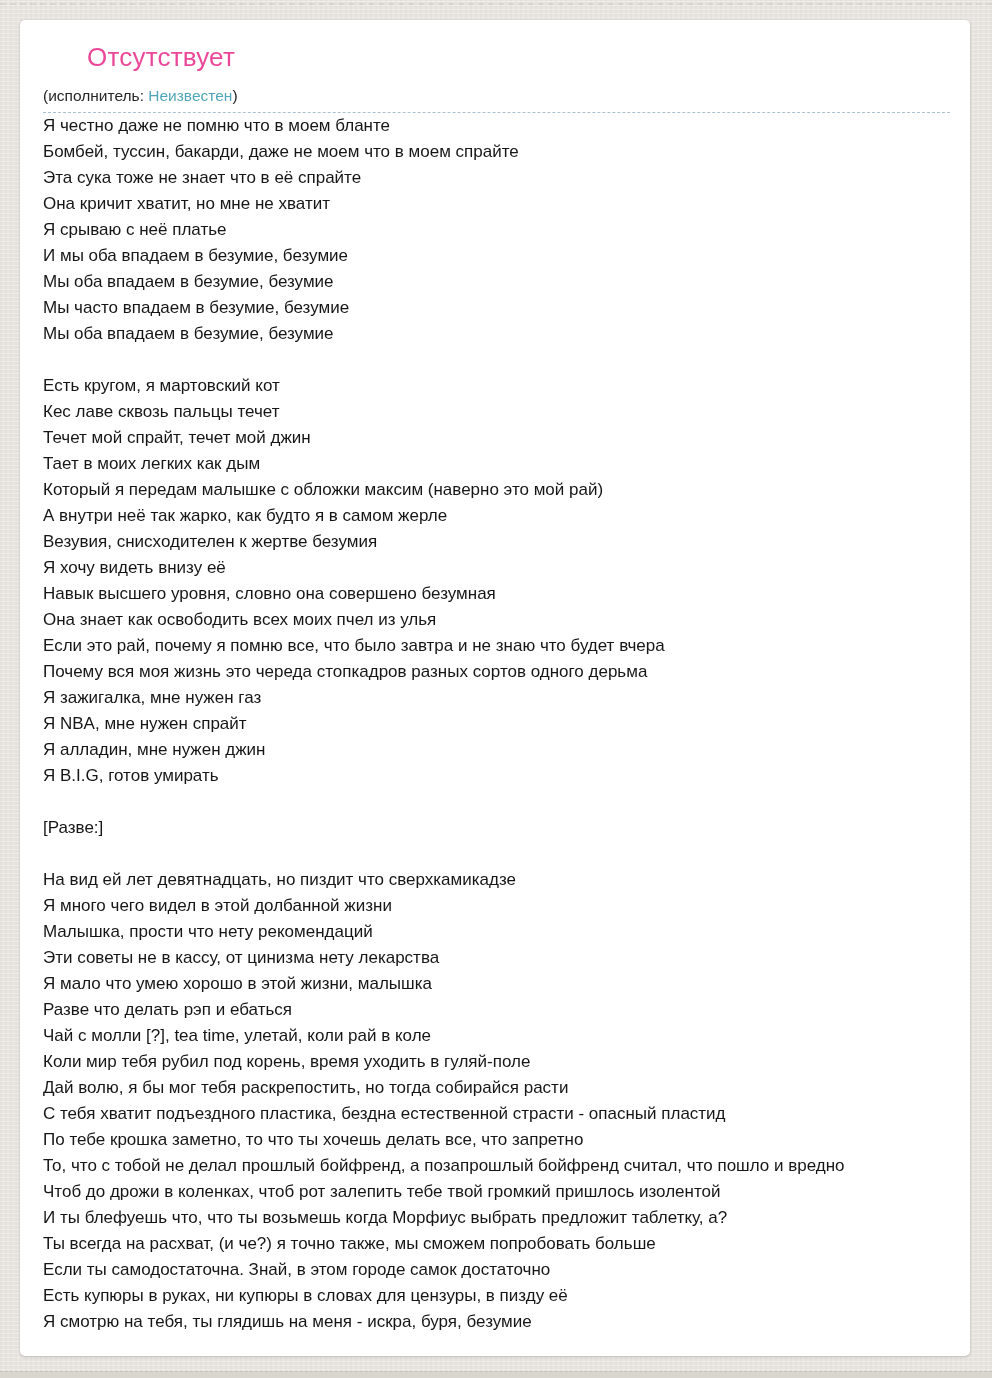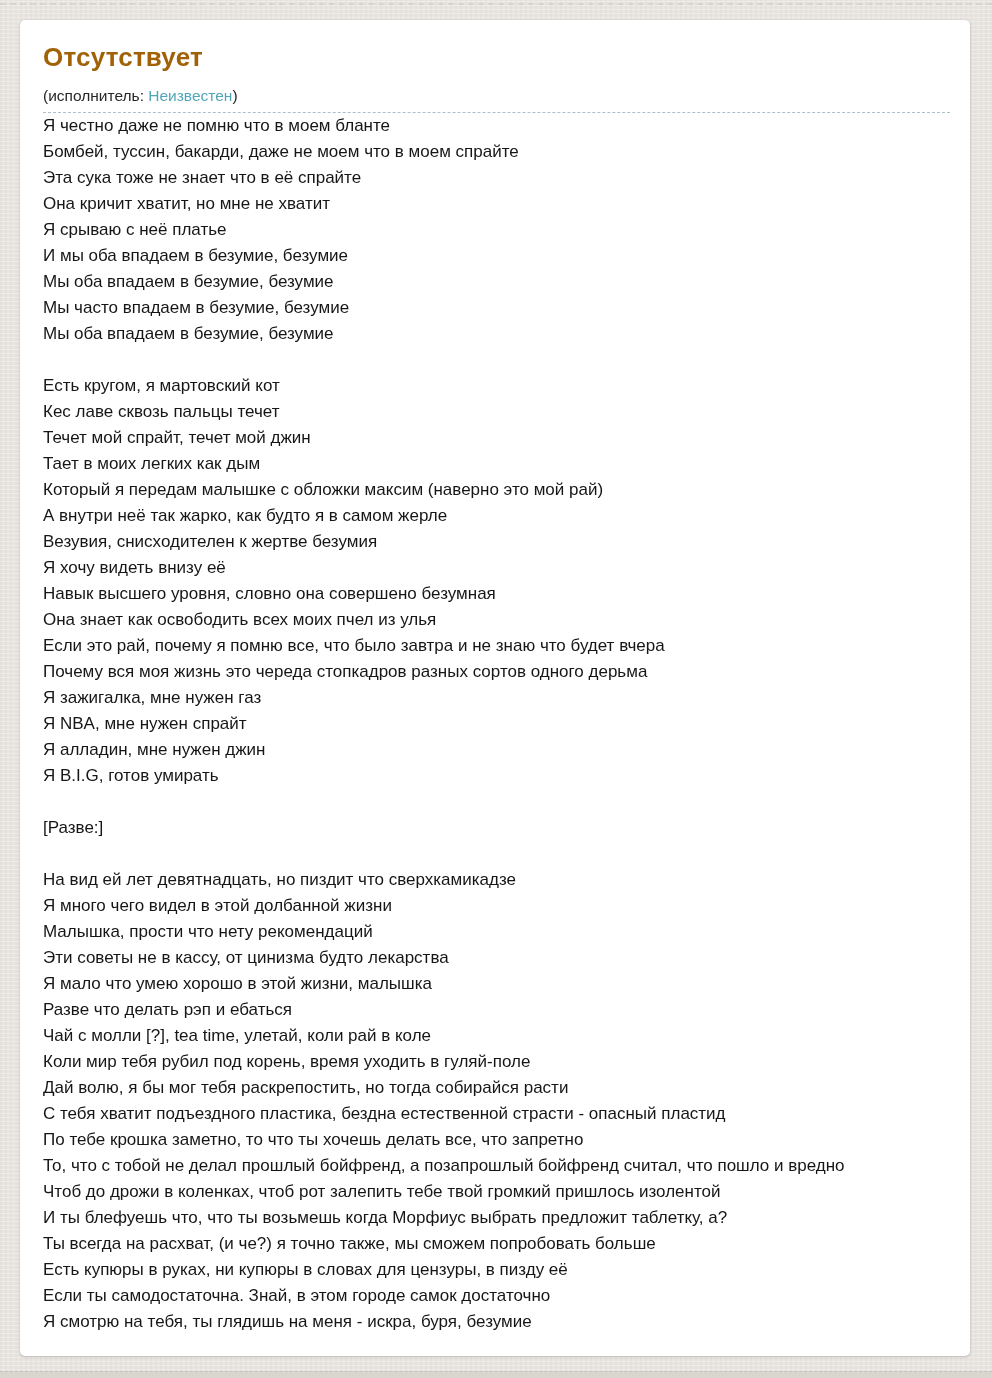--- a/index.html
+++ b/index.html
@@ -22,24 +22,25 @@
     left: 20px; top: 20px;
     width: 950px; height: 1336px;
     background: #ffffff;
     border-radius: 5px;
     box-shadow: 0 1px 3px rgba(0,0,0,0.18), 0 0 1px rgba(0,0,0,0.10);
     padding: 23px 20px 0 23px;
   }
   .song-header { border-bottom: 1px dashed #a9c0cf; padding-bottom: 7px; }
   h1.song-title {
     font-size: 26px;
-    font-weight: 700;
-    color: #a16207;
+    font-weight: 400;
+    color: #ec4899;
     letter-spacing: 0.2px;
     line-height: 1.15;
+    margin-left: 44px;
   }
   .artist-line {
     margin-top: 14px;
     font-size: 15.5px;
     color: #262626;
   }
   .artist-line a {
     color: #4fa6b8;
     text-decoration: none;
     cursor: pointer;
@@ -99,32 +100,32 @@
         <div class="line">Я алладин, мне нужен джин</div>
         <div class="line">Я B.I.G, готов умирать</div>
       </div>
       <div class="stanza">
         <div class="line">[Разве:]</div>
       </div>
       <div class="stanza">
         <div class="line">На вид ей лет девятнадцать, но пиздит что сверхкамикадзе</div>
         <div class="line">Я много чего видел в этой долбанной жизни</div>
         <div class="line">Малышка, прости что нету рекомендаций</div>
-        <div class="line">Эти советы не в кассу, от цинизма будто лекарства</div>
+        <div class="line">Эти советы не в кассу, от цинизма нету лекарства</div>
         <div class="line">Я мало что умею хорошо в этой жизни, малышка</div>
         <div class="line">Разве что делать рэп и ебаться</div>
         <div class="line">Чай с молли [?], tea time, улетай, коли рай в коле</div>
         <div class="line">Коли мир тебя рубил под корень, время уходить в гуляй-поле</div>
         <div class="line">Дай волю, я бы мог тебя раскрепостить, но тогда собирайся расти</div>
         <div class="line">С тебя хватит подъездного пластика, бездна естественной страсти - опасный пластид</div>
         <div class="line">По тебе крошка заметно, то что ты хочешь делать все, что запретно</div>
         <div class="line">То, что с тобой не делал прошлый бойфренд, а позапрошлый бойфренд считал, что пошло и вредно</div>
         <div class="line">Чтоб до дрожи в коленках, чтоб рот залепить тебе твой громкий пришлось изолентой</div>
         <div class="line">И ты блефуешь что, что ты возьмешь когда Морфиус выбрать предложит таблетку, а?</div>
         <div class="line">Ты всегда на расхват, (и че?) я точно также, мы сможем попробовать больше</div>
+        <div class="line">Если ты самодостаточна. Знай, в этом городе самок достаточно</div>
         <div class="line">Есть купюры в руках, ни купюры в словах для цензуры, в пизду её</div>
-        <div class="line">Если ты самодостаточна. Знай, в этом городе самок достаточно</div>
         <div class="line">Я смотрю на тебя, ты глядишь на меня - искра, буря, безумие</div>
       </div>
     </section>
 </main>
 
 <div class="footer-strip"></div>
 
 </body></html>

